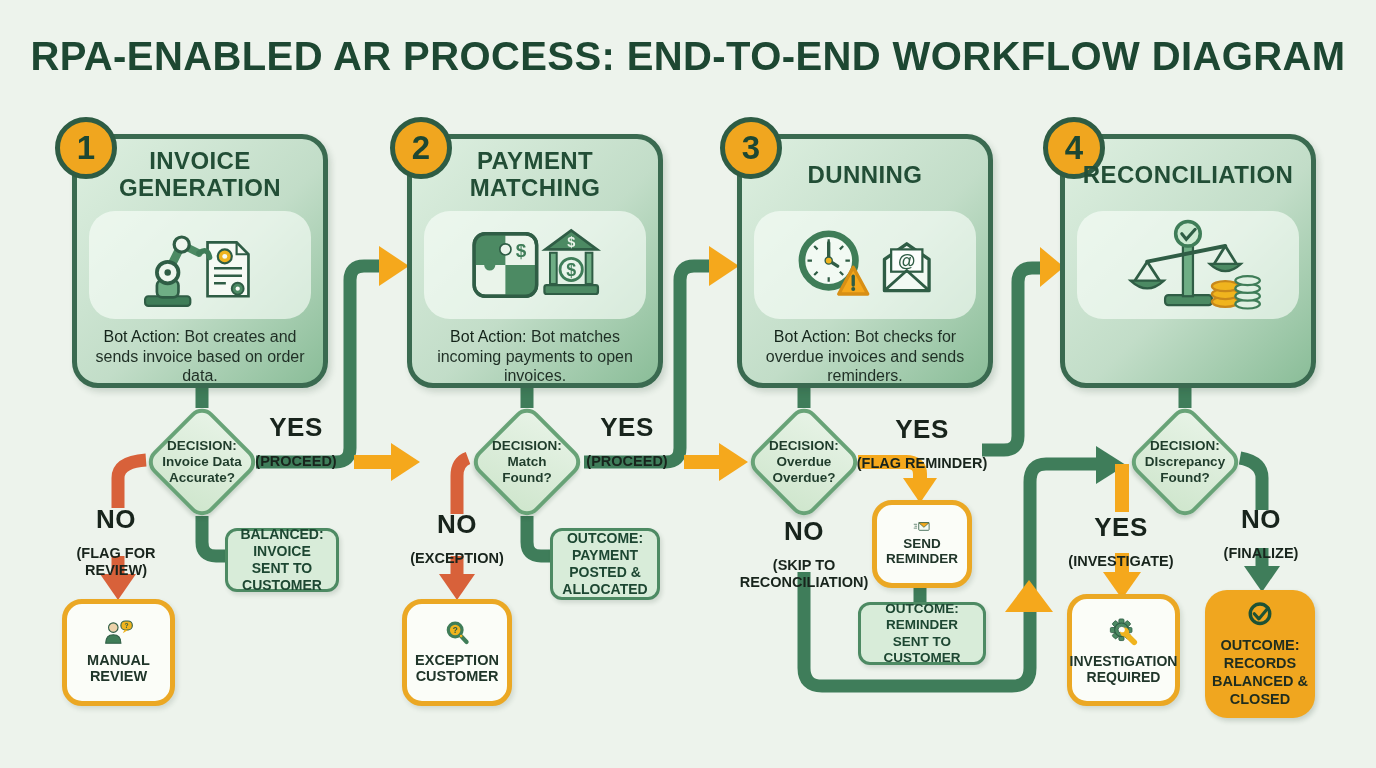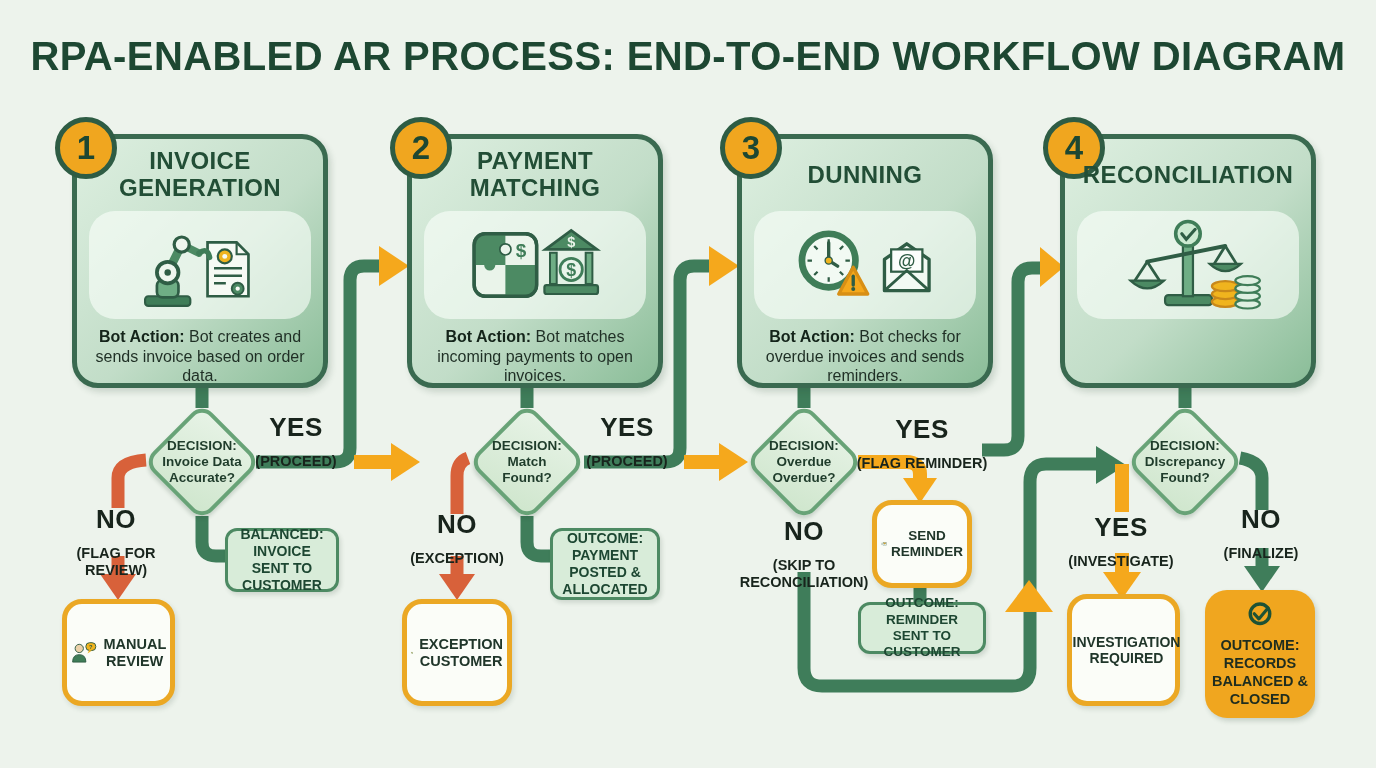--- a/index.html
+++ b/index.html
@@ -25,39 +25,39 @@
   .badge{position:absolute;left:-22px;top:-22px;width:62px;height:62px;border-radius:50%;
     background:var(--badge);border:5px solid var(--badge-border);display:flex;align-items:center;
     justify-content:center;font-size:33px;font-weight:800;color:var(--title)}
   .stage-title{position:absolute;top:0;left:14px;right:14px;height:72px;display:flex;align-items:center;
     justify-content:center;text-align:center;font-size:24px;font-weight:800;color:var(--heading);
     line-height:1.12;letter-spacing:.4px}
   .icon-panel{position:absolute;top:72px;left:12px;right:12px;height:108px;background:var(--panel);
     border-radius:26px;display:flex;align-items:center;justify-content:center}
   .bot-action{position:absolute;top:188px;left:13px;right:13px;text-align:center;font-size:16px;
     line-height:1.22;color:var(--dark-text);font-weight:500}
-  .bot-action .bp{font-weight:700;color:#14241a}
+  .bot-action .bp{font-weight:400;color:#14241a}
   .diamond{position:absolute;width:84px;height:84px;z-index:2}
   .dsq{position:absolute;inset:0;transform:rotate(45deg);border:4px solid var(--dia-border);
     border-radius:15px;background:linear-gradient(160deg,var(--dia-a),var(--dia-b));
     box-shadow:2px 3px 4px rgba(40,70,50,.18)}
   .dtext{position:absolute;left:-20px;top:0;width:124px;height:84px;display:flex;flex-direction:column;
     align-items:center;justify-content:center;text-align:center;font-size:13.5px;font-weight:800;
     color:#1f3c2b;line-height:1.2}
   .flow-label{position:absolute;text-align:center;z-index:3;line-height:1.05}
   .flow-label .big{font-size:26px;font-weight:800;color:var(--label-dark);letter-spacing:.5px}
   .flow-label .small{font-size:14.5px;font-weight:800;color:var(--label-dark);line-height:1.15;margin-top:12px}
   .outcome{position:absolute;background:var(--outcome-fill);border:3.5px solid var(--outcome-border);
     border-radius:12px;display:flex;align-items:center;justify-content:center;text-align:center;
     font-size:14px;font-weight:800;color:var(--title);line-height:1.22;padding:6px;z-index:2;
     box-shadow:2px 3px 4px rgba(40,70,50,.15)}
   .action-box{position:absolute;background:var(--white-box);border:5px solid var(--amber-border);
-    border-radius:20px;display:flex;flex-direction:row;align-items:center;justify-content:center;
+    border-radius:20px;display:flex;flex-direction:column;align-items:center;justify-content:center;
     gap:6px;text-align:center;font-size:14.5px;font-weight:800;color:#20362a;line-height:1.15;
-    padding:8px 4px;z-index:2;box-shadow:2px 3px 5px rgba(40,70,50,.15)}
+    padding:16px 4px;z-index:2;box-shadow:2px 3px 5px rgba(40,70,50,.15)}
   .final-box{position:absolute;background:var(--badge);border-radius:22px;display:flex;flex-direction:column;
     align-items:center;justify-content:center;gap:8px;text-align:center;font-size:14.5px;font-weight:800;
     color:#1f2d1f;line-height:1.25;padding:10px 6px;z-index:2;box-shadow:2px 3px 5px rgba(40,70,50,.2)}
   svg text{font-family:"Liberation Sans",sans-serif;font-weight:bold}
 </style>
 </head>
 <body>
 
 <div class="canvas">
 
@@ -303,21 +303,21 @@
     <div class="big">YES</div>
     <div class="small">(INVESTIGATE)</div>
   </div>
   <div class="flow-label" style="left:1201px;top:506px;width:120px">
     <div class="big">NO</div>
     <div class="small">(FINALIZE)</div>
   </div>
 
   <div class="outcome" style="left:225px;top:528px;width:114px;height:64px">BALANCED: INVOICE SENT TO CUSTOMER</div>
   <div class="outcome" style="left:550px;top:528px;width:110px;height:72px">OUTCOME: PAYMENT POSTED &amp; ALLOCATED</div>
-  <div class="outcome" style="left:858px;top:602px;width:128px;height:52px;font-size:13.5px">OUTCOME: REMINDER SENT TO CUSTOMER</div>
+  <div class="outcome" style="left:858px;top:602px;width:128px;height:63px;font-size:13.5px">OUTCOME: REMINDER SENT TO CUSTOMER</div>
 
   <div class="action-box" style="left:62px;top:599px;width:113px;height:107px">
     <svg width="64" height="52" viewBox="0 0 64 54">
       <rect x="36" y="2" width="24" height="19" rx="9" style="fill:var(--coin);stroke:#2f5d45;stroke-width:2.3"></rect>
       <path d="M44 20 l-4 8 l11 -7 z" style="fill:var(--coin)"></path>
       <text x="48" y="17" text-anchor="middle" font-size="14" style="fill:#2f5d45">?</text>
       <circle cx="20" cy="16" r="10" style="fill:var(--skin);stroke:#2f5d45;stroke-width:2.3"></circle>
       <path d="M4 49 q0 -18 16 -18 q16 0 16 18 z" style="fill:#3f7d58;stroke:#2f5d45;stroke-width:2.3"></path>
     </svg>
     <div>MANUAL REVIEW</div>

